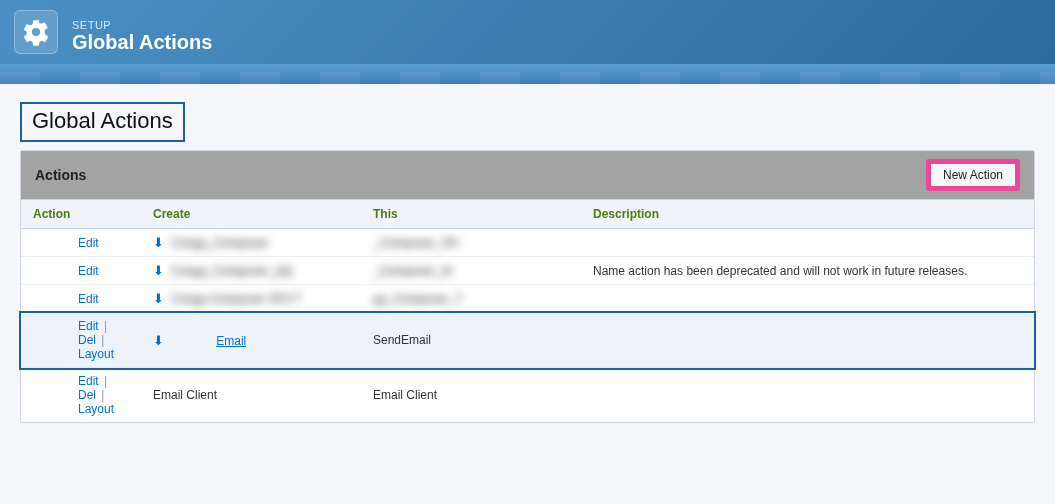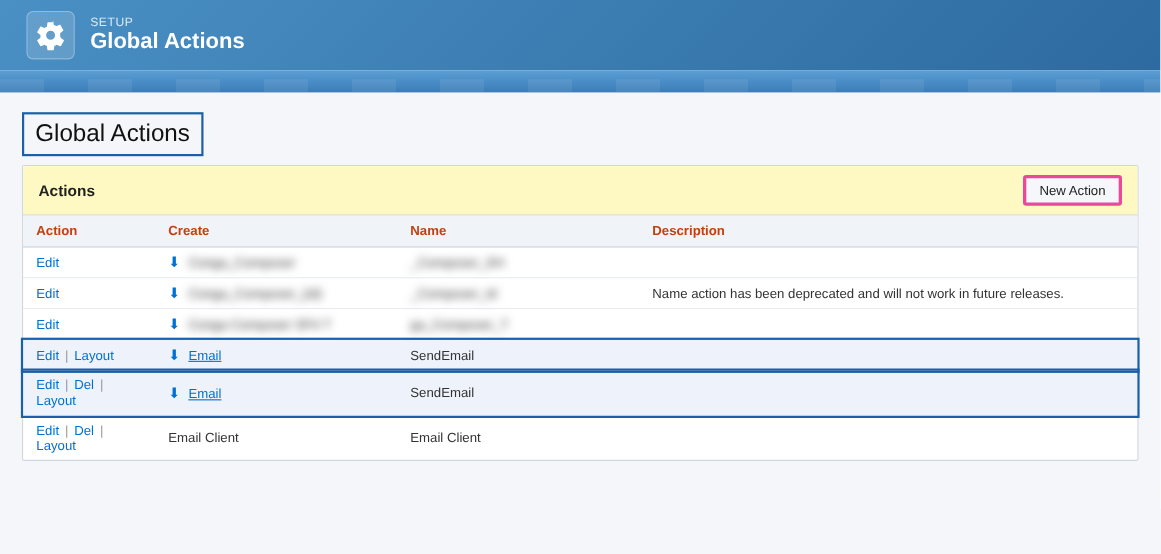--- a/index.html
+++ b/index.html
@@ -6,23 +6,23 @@
     body {
       font-family: Arial, sans-serif;
       font-size: 13px;
       background: #f4f6f9;
       color: #333;
     }
 
     
     .header {
       background: linear-gradient(135deg, #4a90c4 0%, #2d6a9f 100%);
-      padding: 10px 24px;
+      padding: 10px 14px;
       display: flex;
-      align-items: center;
+      align-items: flex-end;
       gap: 14px;
       min-height: 64px;
     }
     .header-icon-box {
       background: rgba(255,255,255,0.15);
       border: 1px solid rgba(255,255,255,0.3);
       border-radius: 6px;
       width: 44px;
       height: 44px;
       display: flex;
@@ -97,71 +97,72 @@
       margin-bottom: 16px;
     }
 
     
     .actions-panel {
       background: white;
       border: 1px solid #d0d7e0;
       border-radius: 2px;
     }
     .actions-panel-header {
-      background: #fef9c3;
+      background: #a3a3a3;
       border-bottom: 1px solid #c8d4e0;
       padding: 8px 14px;
       display: flex;
       align-items: center;
       justify-content: space-between;
     }
     .actions-panel-title {
       font-size: 14px;
       font-weight: bold;
       color: #222;
     }
     .new-action-btn {
       background: #f5f7fa;
-      border: 3px solid #ec4899;
+      border: 5px solid #ec4899;
       border-radius: 3px;
       padding: 4px 12px;
       font-size: 12px;
       cursor: pointer;
       color: #222;
     }
 
     
     .actions-table {
       width: 100%;
       border-collapse: collapse;
     }
     .actions-table th {
       background: #f0f3f7;
       border-bottom: 1px solid #c8d4e0;
       padding: 7px 12px;
       text-align: left;
       font-size: 12px;
       font-weight: bold;
-      color: #c2410c;
+      color: #4d7c0f;
     }
     .actions-table td {
       padding: 6px 12px;
       border-bottom: 1px solid #e8ecf0;
       font-size: 12px;
       vertical-align: middle;
     }
     .actions-table tr:last-child td {
       border-bottom: none;
     }
 
     
     .link {
       color: #0070d2;
       text-decoration: none;
       cursor: pointer;
+      margin-left: 45px;
     }
     .link-underline {
       text-decoration: underline;
       color: #0070d2;
       cursor: pointer;
     }
 
     
     .sep {
       color: #999;
@@ -218,21 +219,21 @@
     <div class="actions-panel-header">
       <span class="actions-panel-title">Actions</span>
       <button class="new-action-btn">New Action</button>
     </div>
 
     <table class="actions-table">
       <thead>
         <tr>
           <th class="col-action">Action</th>
           <th class="col-label">Create</th>
-          <th class="col-name">Name</th>
+          <th class="col-name">This</th>
           <th class="col-desc">Description</th>
         </tr>
       </thead>
       <tbody>
 
         <tr>
           <td>
             <a class="link">Edit</a>
           </td>
           <td>
@@ -266,33 +267,20 @@
           <td>
             <span class="dl-icon">⬇</span>
             <span class="blurred">Conga Composer SF4 T</span>
           </td>
           <td>
             <span class="blurred">ga_Composer_T</span>
           </td>
           <td></td>
         </tr>
 
-        <tr style="outline: 2px solid #1a5fa8; background: #eef3fb;">
-          <td>
-            <a class="link">Edit</a>
-            <span class="sep">|</span>
-            <a class="link">Layout</a>
-          </td>
-          <td style="background: #eef3fb;">
-            <span class="dl-icon">⬇</span>
-            <a class="link link-underline">Email</a>
-          </td>
-          <td style="background: #eef3fb;">SendEmail</td>
-          <td style="background: #eef3fb;"></td>
-        </tr>
 
         <tr style="outline: 2px solid #1a5fa8; background: #eef3fb;">
           <td>
             <a class="link">Edit</a>
             <span class="sep">|</span>
             <a class="link">Del</a>
             <span class="sep">|</span>
             <a class="link">Layout</a>
           </td>
           <td style="background: #eef3fb;">

